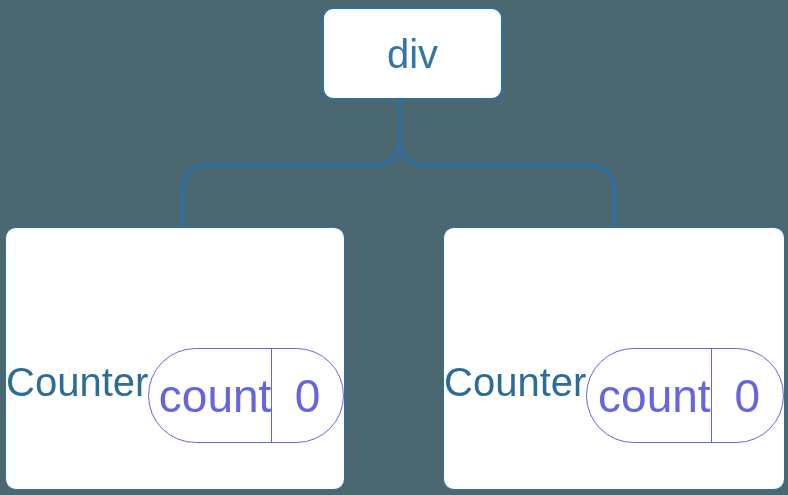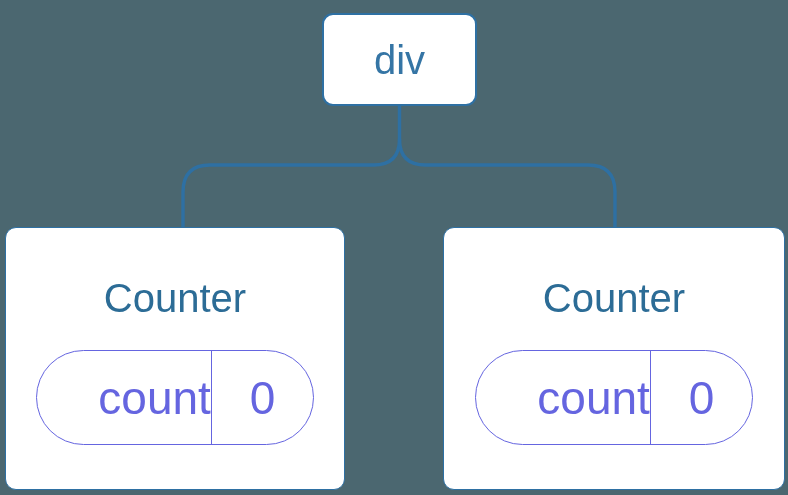--- a/index.html
+++ b/index.html
@@ -16,22 +16,22 @@
     left: 0; top: 0;
     width: 788px; height: 495px;
   }
   .connectors path {
     fill: none;
     stroke: var(--line, #2E70A3);
     stroke-width: 3.4;
   }
   .root-node {
     position: absolute;
-    left: 322px; top: 13px;
-    width: 155px; height: 93px;
+    left: 322px; top: 7px;
+    width: 181px; height: 93px;
     background: var(--card-bg, #FFFFFF);
     border: 2.5px solid var(--line, #2E70A3);
     border-radius: 11px;
     box-sizing: border-box;
     display: flex;
     align-items: center;
     justify-content: center;
   }
   .root-label {
     font-size: 40px;
@@ -40,21 +40,21 @@
   }
   .counter-card {
     position: absolute;
     top: 227px;
     height: 263px;
     background: var(--card-bg, #FFFFFF);
     border: 1.5px solid var(--line, #2E70A3);
     border-radius: 11px;
     box-sizing: border-box;
     display: flex;
-    flex-direction: column;
+    flex-direction: row;
     align-items: center;
     padding-top: 46px;
   }
   .card-left  { left: 5px;   width: 340px; }
   .card-right { left: 443px; width: 342px; }
   .counter-title {
     font-size: 40px;
     line-height: 48px;
     color: var(--title-text, #2C6C96);
   }

